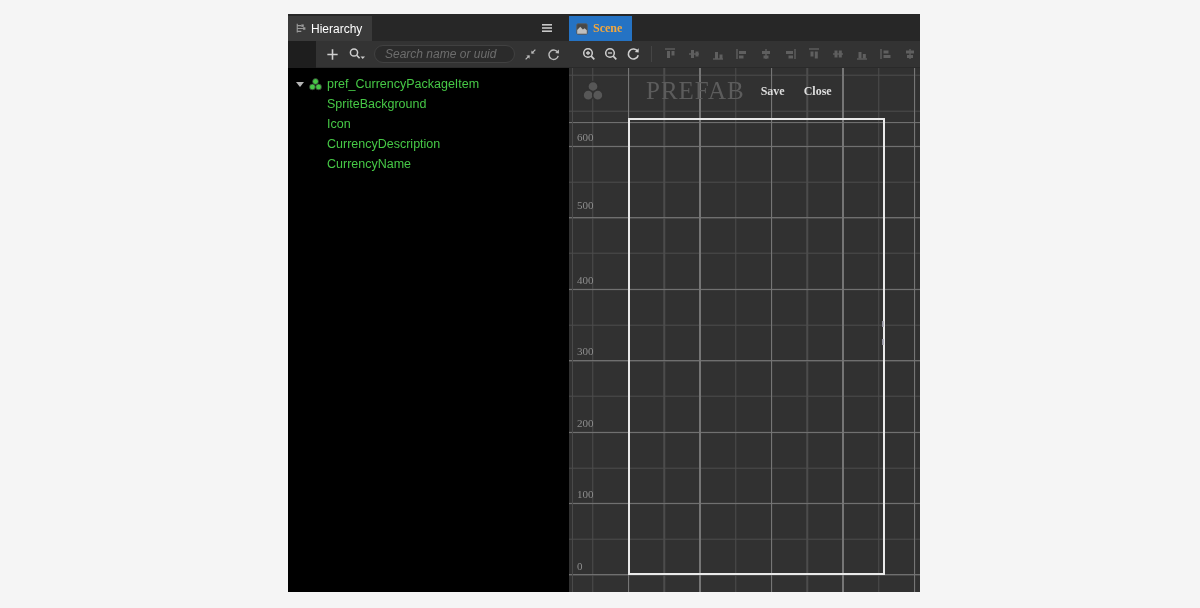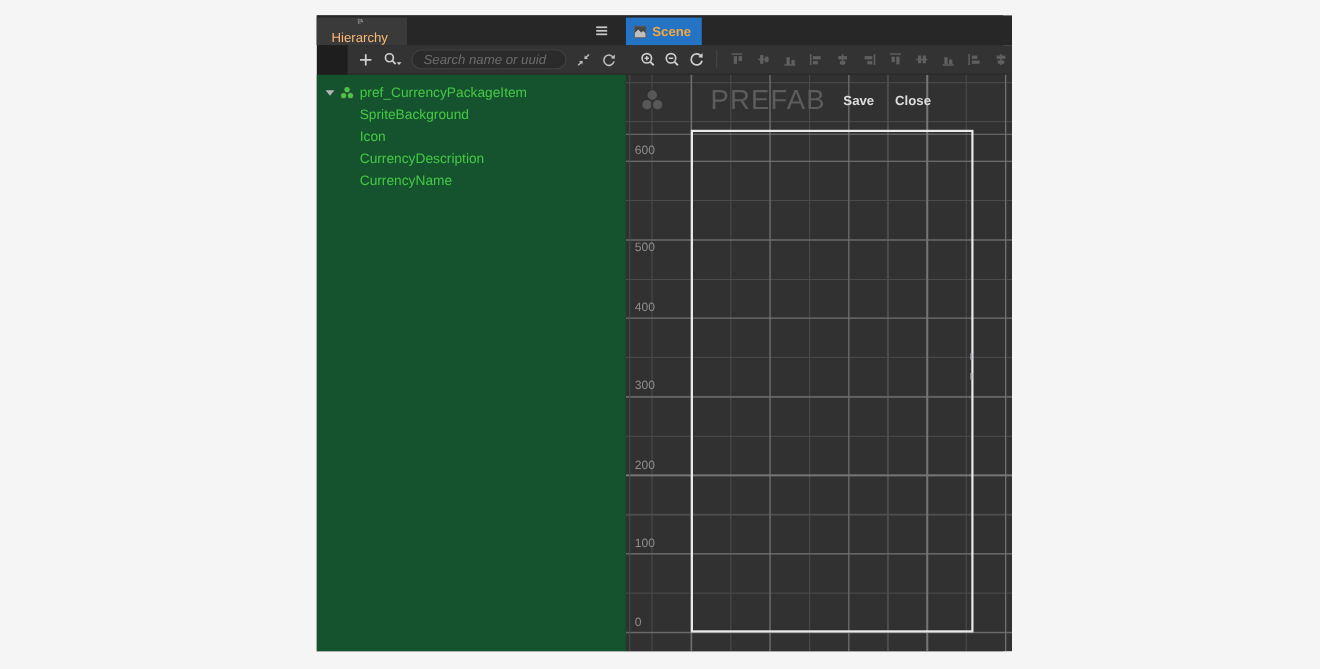--- a/index.html
+++ b/index.html
@@ -4,42 +4,42 @@
 <style>
   * { box-sizing: border-box; margin: 0; padding: 0; }
   html,body { width:1200px; height:608px; background:#f5f5f5; font-family:"Liberation Sans",sans-serif; overflow:hidden; }
 
   .window { position:absolute; left:288px; top:14px; width:624px; height:578px; display:flex; background:#1e1e1e; }
 
   
   .panel { display:flex; flex-direction:column; height:100%; }
   .hierarchy-panel { width:281px; }
   .panel-divider { width:3px; background:#1e1e1e; }
-  .scene-panel { width:408px; }
+  .scene-panel { width:408px;font-family:Liberation Serif, serif; }
 
   .tabbar { height:27px; background:#272727; display:flex; align-items:flex-end; position:relative; flex:none; }
   .tab { height:25px; display:flex; align-items:center; padding:0 10px 0 6px; gap:4px; font-size:12px; }
-  .tab.h-active { background:#3a3a3a; color:#fdba74; min-width:82px;flex-direction:column; }
+  .tab.h-active { background:#3a3a3a; color:#ffffff; min-width:82px; }
   .tab.s-active { background:var(--accent-blue); color:var(--tab-orange); min-width:60px; font-weight:700; }
   .hamburger { position:absolute; right:14px; top:6px; width:16px; height:16px; cursor:pointer; }
 
   .toolbar { height:27px; background:#333333; border-bottom:1px solid #2a2a2a; display:flex; align-items:center; flex:none; overflow:hidden; }
   .h-toolbar { padding:0 8px; gap:7px;margin-left:28px; }
   .s-toolbar { padding-left:12px; gap:6px; }
   .tool { width:16px; height:16px; flex:none; display:flex; align-items:center; justify-content:center; }
   .tool.off { margin-right:2px; }
   .tool-sep { width:1px; height:16px; background:#454545; margin:0 4px; flex:none; }
 
   .search-box { flex:1; height:18px; background:#2b2b2b; border:1px solid #414141; border-radius:9px;
     color:#bbb; font-size:12px; font-style:italic; padding:0 10px; outline:none; min-width:40px;
     font-family:"Liberation Sans",sans-serif; }
   .search-box::placeholder { color:#6d6d6d; font-style:italic; }
 
   
-  .tree { flex:1; background:#14532d; padding-top:6px; overflow:hidden; }
+  .tree { flex:1; background:#000000; padding-top:6px; overflow:hidden; }
   .tree-row { height:20px; display:flex; align-items:center; font-size:12.5px; color:var(--node-green); cursor:pointer; }
   .tree-row.root { padding-left:8px; }
   .tree-row.child { padding-left:39px;text-align:center; }
   .caret { width:12px; flex:none; display:flex; align-items:center; }
   .caret i { display:block; width:0; height:0; border-left:4px solid transparent; border-right:4px solid transparent; border-top:5px solid #b5b5b5; }
   .node-icon { width:15px; height:15px; margin-right:4px; flex:none; }
 
   
   .viewport { position:relative; flex:1; background:#313131; overflow:hidden; }
   .grid-layer { position:absolute; inset:0;
@@ -256,21 +256,21 @@
             <path d="M8 3 V13" stroke="#5f5f5f" stroke-width="1.4" fill="none"></path>
           </svg>
         </span>
       </div>
 
     <div class="viewport">
       <div class="grid-layer"></div>
       <div class="edge-line"></div>
       <div id="axis-labels">
           <div class="axis-label" style="top: 63.1px;">600</div>
-          <div class="axis-label" style="top: 151px;">500</div>
+          <div class="axis-label" style="top: 131px;">500</div>
           <div class="axis-label" style="top: 205.9px;">400</div>
           <div class="axis-label" style="top: 277.3px;">300</div>
           <div class="axis-label" style="top: 348.7px;">200</div>
           <div class="axis-label" style="top: 420.1px;">100</div>
           <div class="axis-label" style="top: 491.5px;">0</div>
         </div>
 
       <div class="prefab-bounds"></div>
 
       <div class="prefab-bar">

